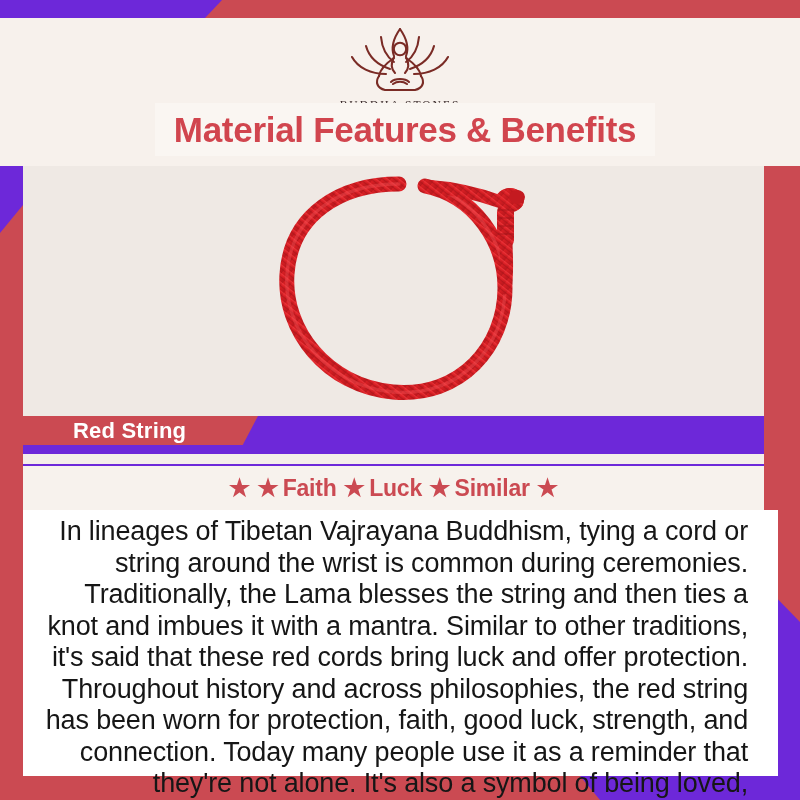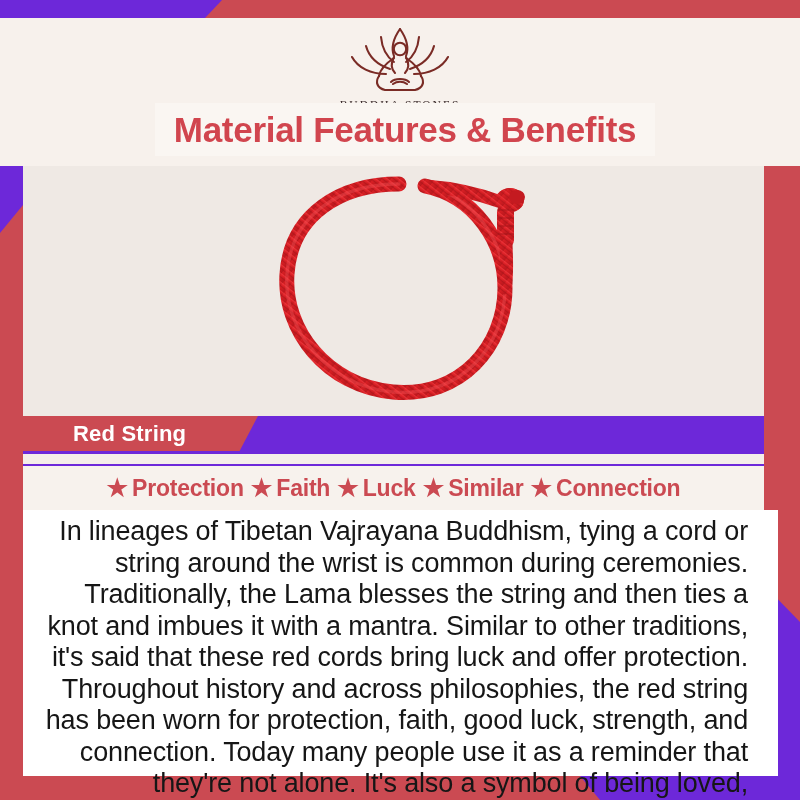--- a/index.html
+++ b/index.html
@@ -76,21 +76,21 @@
     position:absolute;left:23px;top:166px;width:741px;height:250px;
     background:#efe9e4;
     overflow:hidden;
   }
   .product{
     position:absolute;left:50%;top:4px;transform:translateX(-50%);
   }
 
   
   .ribbon{
-    position:absolute;left:23px;top:416px;width:235px;height:35px;
+    position:absolute;left:23px;top:416px;width:235px;height:29px;
     background:#cb4a52;
     clip-path:polygon(0 0, 235px 0, 215px 38px, 0 38px);
     display:flex;align-items:center;
   }
   .ribbon-label{
     margin-left:50px;
     color:#ffffff;font-size:22px;font-weight:bold;
     letter-spacing:0.2px;white-space:nowrap;
   }
   .ribbon-gap{
@@ -220,37 +220,35 @@
   </div>
 
   <div class="ribbon">
     <span class="ribbon-label">Red String</span>
   </div>
   <div class="ribbon-gap"></div>
 
   <div class="features">
     <div class="feature">
       <span class="star">★</span>
-      <span class="fname">Protection</span>
     </div>
     <div class="feature">
       <span class="star">★</span>
       <span class="fname">Faith</span>
     </div>
     <div class="feature">
       <span class="star">★</span>
       <span class="fname">Luck</span>
     </div>
     <div class="feature">
       <span class="star">★</span>
       <span class="fname">Similar</span>
     </div>
     <div class="feature">
       <span class="star">★</span>
-      <span class="fname">Connection</span>
     </div>
   </div>
 
   <div class="copy">
     <p>In lineages of Tibetan Vajrayana Buddhism, tying a cord or string around the wrist is common during ceremonies. Traditionally, the Lama blesses the string and then ties a knot and imbues it with a mantra. Similar to other traditions, it's said that these red cords bring luck and offer protection. Throughout history and across philosophies, the red string has been worn for protection, faith, good luck, strength, and connection. Today many people use it as a reminder that they're not alone. It's also a symbol of being loved, supported and, feeling safe and secure. For others, it's a prompt to stay positive while facing any adversity.</p>
   </div>
 
 </div>
 
 </body></html>

